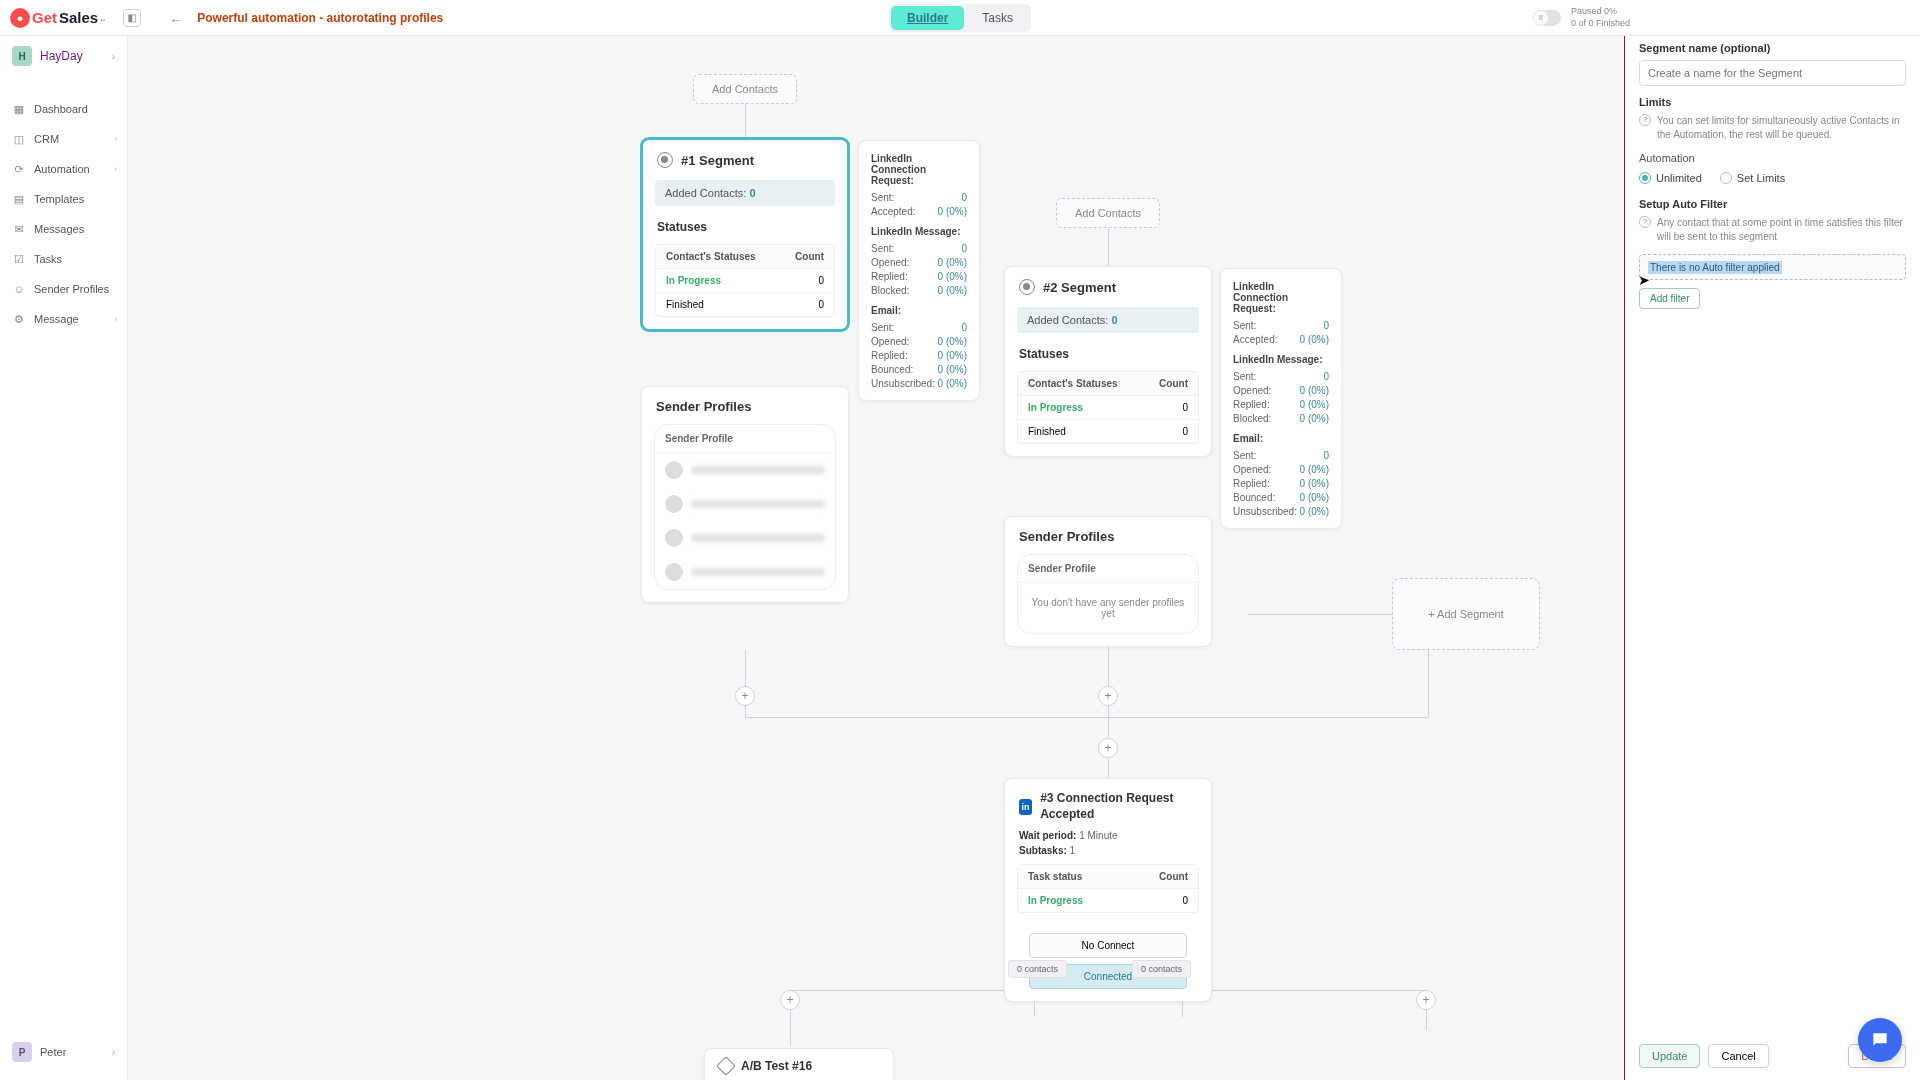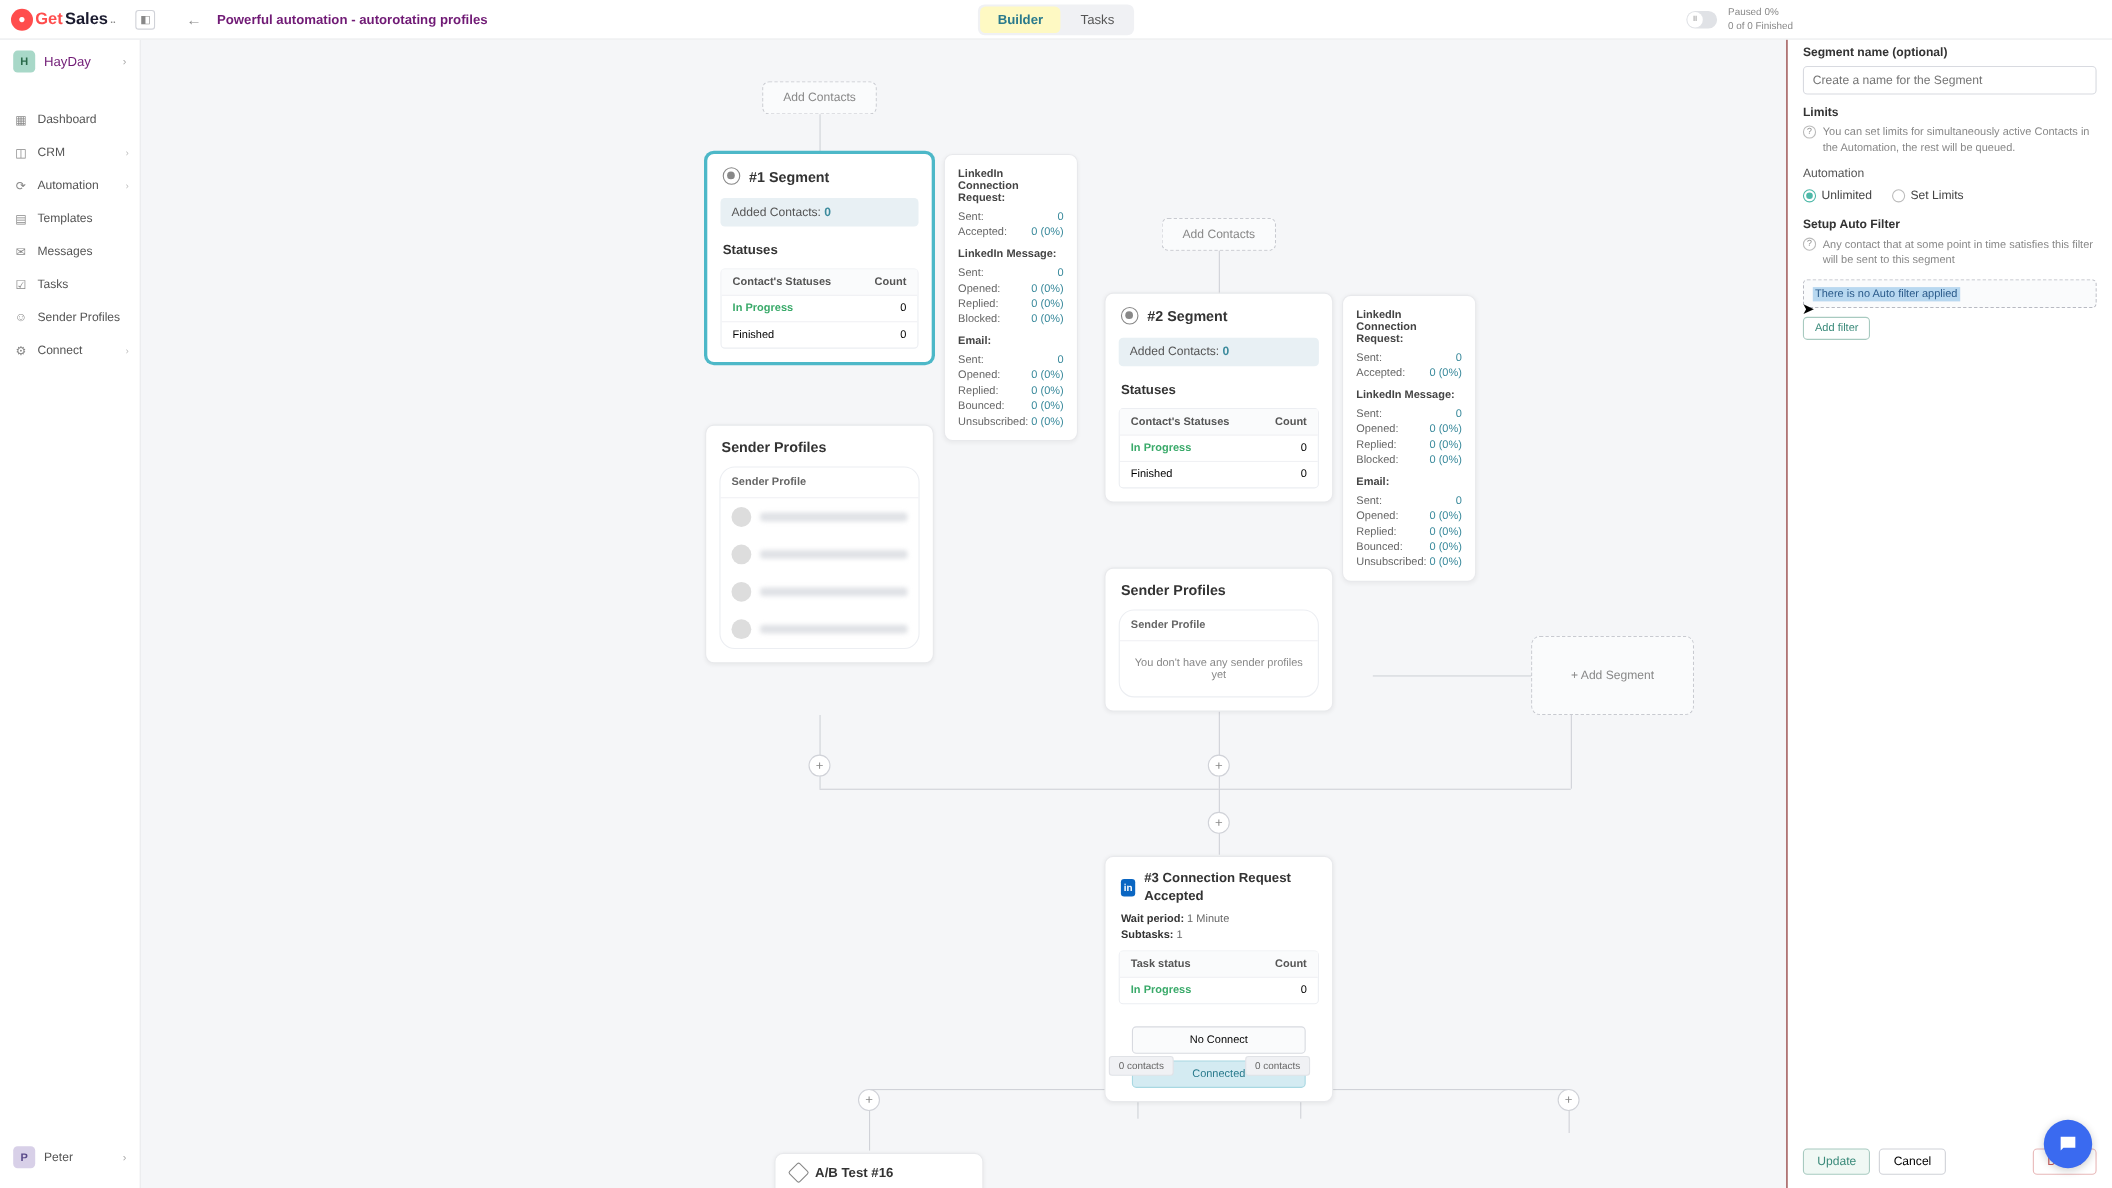--- a/index.html
+++ b/index.html
@@ -6,24 +6,24 @@
 body { background: #f5f6f8; width: 1920px; height: 1080px; overflow: hidden; position: relative; }
 
 
 .topbar { position: absolute; top: 0; left: 0; right: 0; height: 36px; background: #fff; border-bottom: 1px solid #e8e9ec; display: flex; align-items: center; padding: 0 10px; z-index: 10; }
 .logo { display: flex; align-items: center; gap: 2px; font-weight: 700; font-size: 15px; }
 .logo-dot { width: 20px; height: 20px; background: #ff4d4d; border-radius: 50%; display: inline-flex; align-items: center; justify-content: center; color: #fff; font-size: 11px; }
 .logo-get { color: #ff4d4d; }
 .logo-sales { color: #1a1a2e; }
 .collapse-btn { margin-left: 18px; width: 18px; height: 18px; border: 1px solid #d0d2d8; border-radius: 3px; display: flex; align-items: center; justify-content: center; color: #888; font-size: 10px; cursor: pointer; }
 .back-arrow { margin-left: 28px; color: #888; font-size: 14px; cursor: pointer; }
-.page-title { margin-left: 14px; font-size: 12px; color: #701a75; font-weight: 600; }
+.page-title { margin-left: 14px; font-size: 12px; color: #c2410c; font-weight: 600; }
 .tab-group { position: absolute; left: 50%; transform: translateX(-50%); display: flex; gap: 2px; background: #f0f1f4; border-radius: 6px; padding: 2px; }
 .tab-btn { padding: 5px 16px; font-size: 12px; border-radius: 5px; cursor: pointer; color: #555; }
-.tab-btn.active { background: #fef9c3; color: #2a7a8c; font-weight: 600; }
+.tab-btn.active { background: #5eead4; color: #2a7a8c; font-weight: 600; text-decoration: underline; }
 .pause-toggle { position: absolute; right: 290px; display: flex; align-items: center; gap: 10px; }
 .toggle-sw { width: 28px; height: 16px; background: #e0e2e6; border-radius: 8px; position: relative; cursor: pointer; }
 .toggle-sw::after { content: "II"; position: absolute; left: 1px; top: 1px; width: 14px; height: 14px; background: #fff; border-radius: 50%; font-size: 7px; display: flex; align-items: center; justify-content: center; color: #888; }
 .pause-text { font-size: 9px; color: #888; line-height: 1.3; }
 
 
 .sidebar { position: absolute; top: 36px; left: 0; width: 128px; bottom: 0; background: #fff; border-right: 1px solid #e8e9ec; z-index: 5; }
 .workspace { display: flex; align-items: center; padding: 10px 12px; gap: 8px; cursor: pointer; }
 .ws-badge { width: 20px; height: 20px; background: #a8d8c8; color: #2a6a4a; border-radius: 4px; font-size: 10px; font-weight: 600; display: flex; align-items: center; justify-content: center; }
 .ws-name { font-size: 12px; color: #701a75; flex: 1; }
@@ -183,21 +183,21 @@
     <div class="nav-item">
         <span class="nav-icon">☑</span>
         <span>Tasks</span>
       </div>
     <div class="nav-item">
         <span class="nav-icon">☺</span>
         <span>Sender Profiles</span>
       </div>
     <div class="nav-item">
         <span class="nav-icon">⚙</span>
-        <span>Connect</span>
+        <span>Message</span>
         <span class="nav-chev">›</span>
       </div>
   </div>
   <div class="user-footer">
     <div class="user-av">P</div>
     <div class="user-name">Peter</div>
     <div class="ws-chev">›</div>
   </div>
 </div>
 

